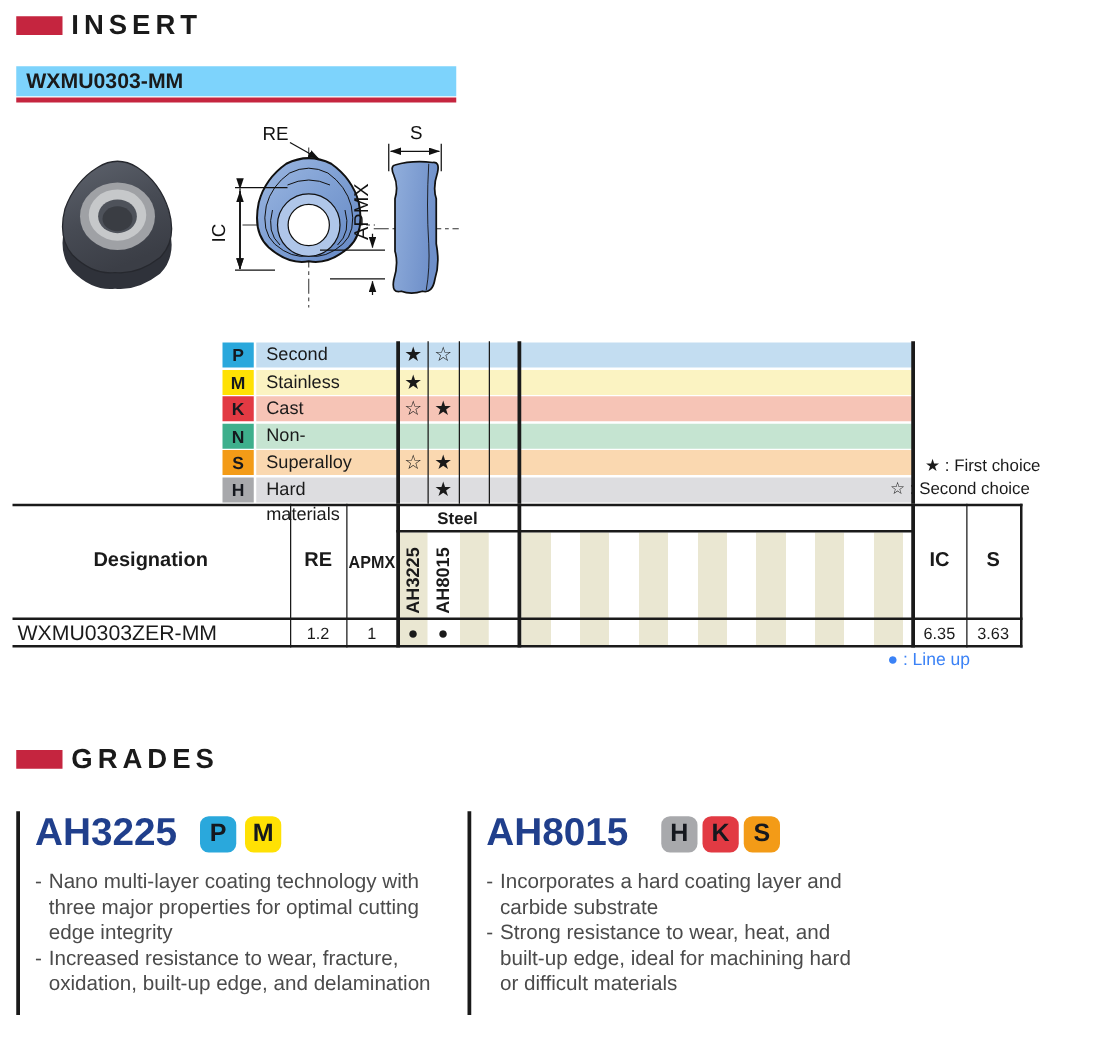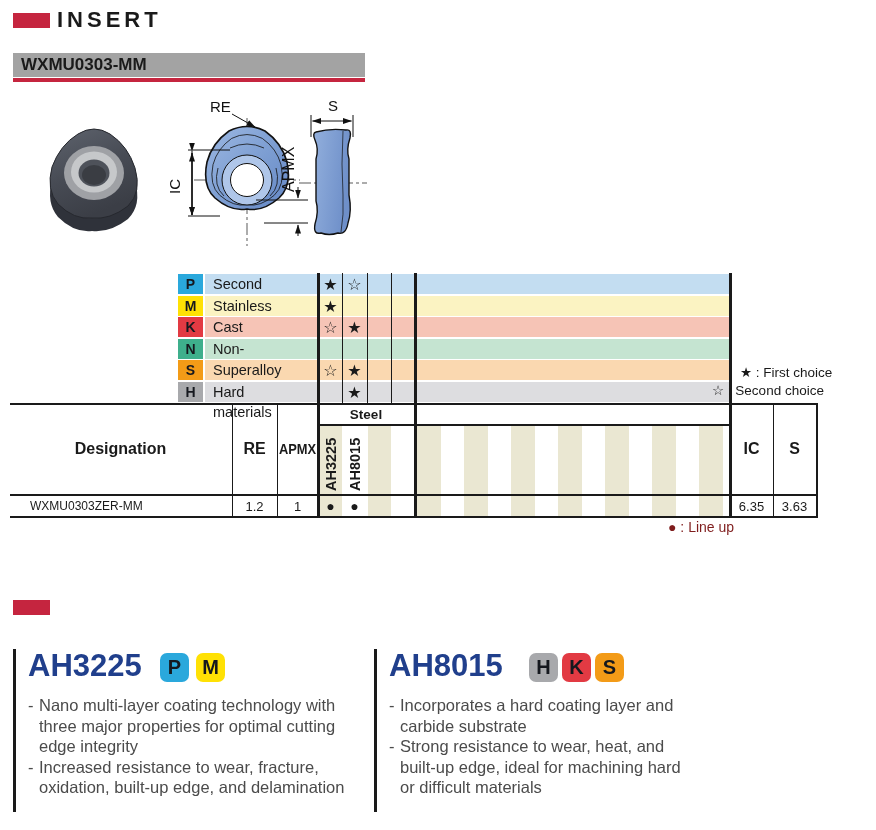--- a/index.html
+++ b/index.html
@@ -4,42 +4,42 @@
 <style>
   * { margin:0; padding:0; box-sizing:border-box; }
   html,body { background:#fff; }
   #canvas {
     position:relative; width:876px; height:830px; background:#fff;
     font-family:"Liberation Sans", sans-serif; color:#1a1a1a; overflow:hidden;
   }
   .abs { position:absolute; }
   .redbox { background:#C5253F; }
   .sec-title { font-size:22px; font-weight:bold; letter-spacing:4px; color:#1a1a1a; }
-  .prod-bar { background:#a3a3a3; font-size:17px; font-weight:bold; line-height:24px; padding-left:8px; }
+  .prod-bar { background:#7dd3fc; font-size:17px; font-weight:bold; line-height:24px; padding-left:8px; }
   .rule-red { background:#C5253F; }
 
   
   .mband { height:20px; }
   .mbadge { width:25px; height:20px; text-align:center; font-size:14px; font-weight:bold; line-height:20px; color:#15181E; }
   .mlabel { font-size:14.5px; line-height:20px; color:#1a1a1a; }
   .star { width:24px; text-align:center; font-size:16px; line-height:21px; color:#1a1a1a; }
   .vline { background:#1a1a1a; }
   .hline { background:#1a1a1a; }
   .legend-line { font-size:13.5px; line-height:17px; color:#1a1a1a; }
 
   
   .beige { background:#EAE7D2; }
   .stripes { background:repeating-linear-gradient(90deg,#EAE7D2 0 23.5px,#ffffff 23.5px 47px); }
   .hcell { display:flex; align-items:center; justify-content:center; font-weight:bold; font-size:16px; }
   .hcell.small { font-size:14px; }
   .coated { display:flex; align-items:center; justify-content:center; font-weight:bold; font-size:13.5px; }
   .vgrade { transform:rotate(-90deg); font-weight:bold; font-size:14.5px; line-height:22px; text-align:left; }
   .dcell { text-align:center; font-size:13px; line-height:19px; }
-  .dtext { font-size:12px; line-height:19px;margin-left:16px; }
-  .lineup { font-size:14px; text-align:left; color:#7f1d1d; }
+  .dtext { font-size:17px; line-height:19px; }
+  .lineup { font-size:14px; text-align:center; color:#3b82f6; }
 
   
   .grade-bar { background:#1a1a1a; }
   .grade-name { font-size:31px; font-weight:bold; color:#203F8C; line-height:33px; }
   .badge { width:29px; height:29px; border-radius:7px; text-align:center; font-size:20px; font-weight:bold; line-height:29px; color:#15181E; }
   .bullets { font-size:16.5px; line-height:20.5px; color:#4B4B4B; }
   .bullet { display:flex; }
   .dash { flex:0 0 11px; }
 
   svg { font-family:"Liberation Sans", sans-serif; }
@@ -220,20 +220,21 @@
   <div class="abs dcell" style="left:233px;top:497px;width:43px;">1.2</div>
   <div class="abs dcell" style="left:278px;top:497px;width:39px;">1</div>
   <div class="abs dcell" style="left:318px;top:497px;width:25px;font-size:14px;">●</div>
   <div class="abs dcell" style="left:342px;top:497px;width:25px;font-size:14px;">●</div>
   <div class="abs dcell" style="left:731px;top:497px;width:41px;">6.35</div>
   <div class="abs dcell" style="left:774px;top:497px;width:41px;">3.63</div>
 
   <div class="abs lineup" style="left:668px;top:519px;width:150px;">● : Line up</div>
 
   <div class="abs redbox" style="left:13px;top:600px;width:37px;height:15px;"></div>
+  <div class="abs sec-title" style="left:57px;top:594px;">GRADES</div>
 
   <div class="abs grade-bar" style="left:13px;top:649px;width:3px;height:163px;"></div>
   <div class="abs grade-name" style="left:28px;top:649px;">AH3225</div>
   <div class="abs badge" style="left: 160px; top: 653px; background: rgb(42, 168, 220);">P</div>
   <div class="abs badge" style="left: 196px; top: 653px; background: rgb(255, 225, 4);">M</div>
   <div class="abs bullets" style="left:28px;top:695px;width:318px;">
     <div class="bullet">
       <span class="dash">-</span>
       <span>Nano multi-layer coating technology with three major properties for optimal cutting edge integrity</span>
     </div>

